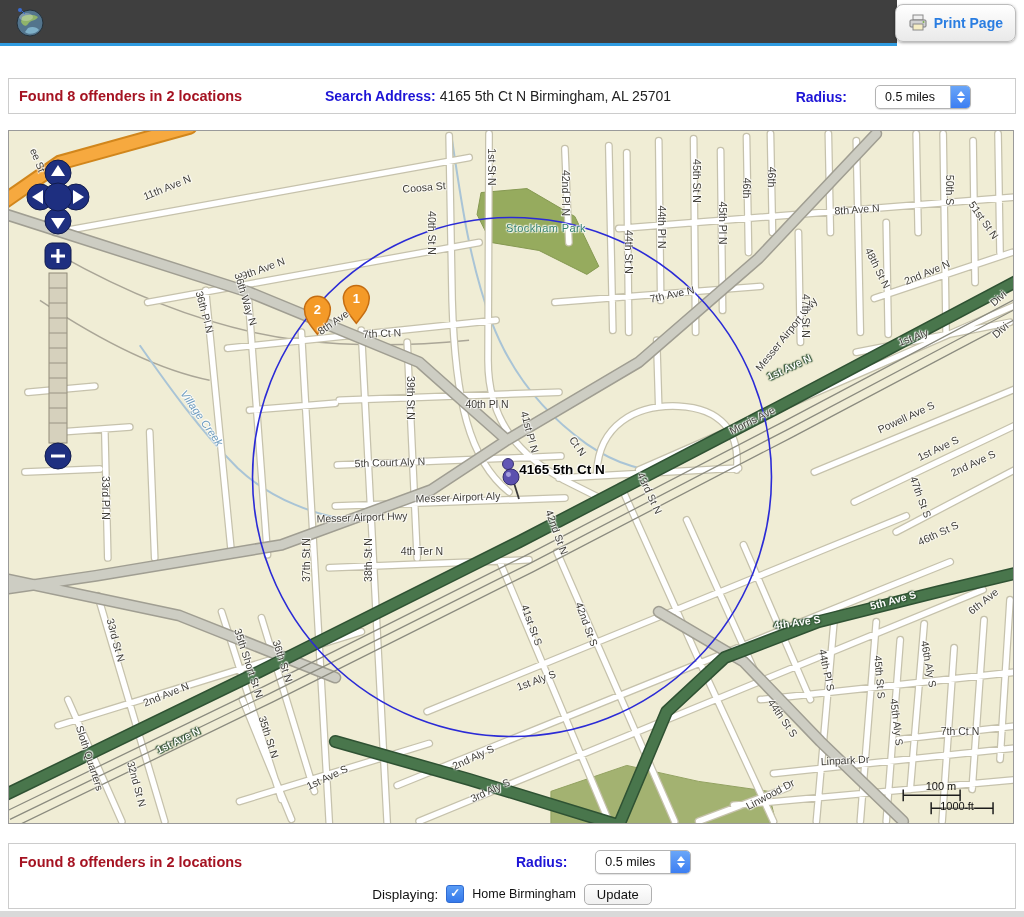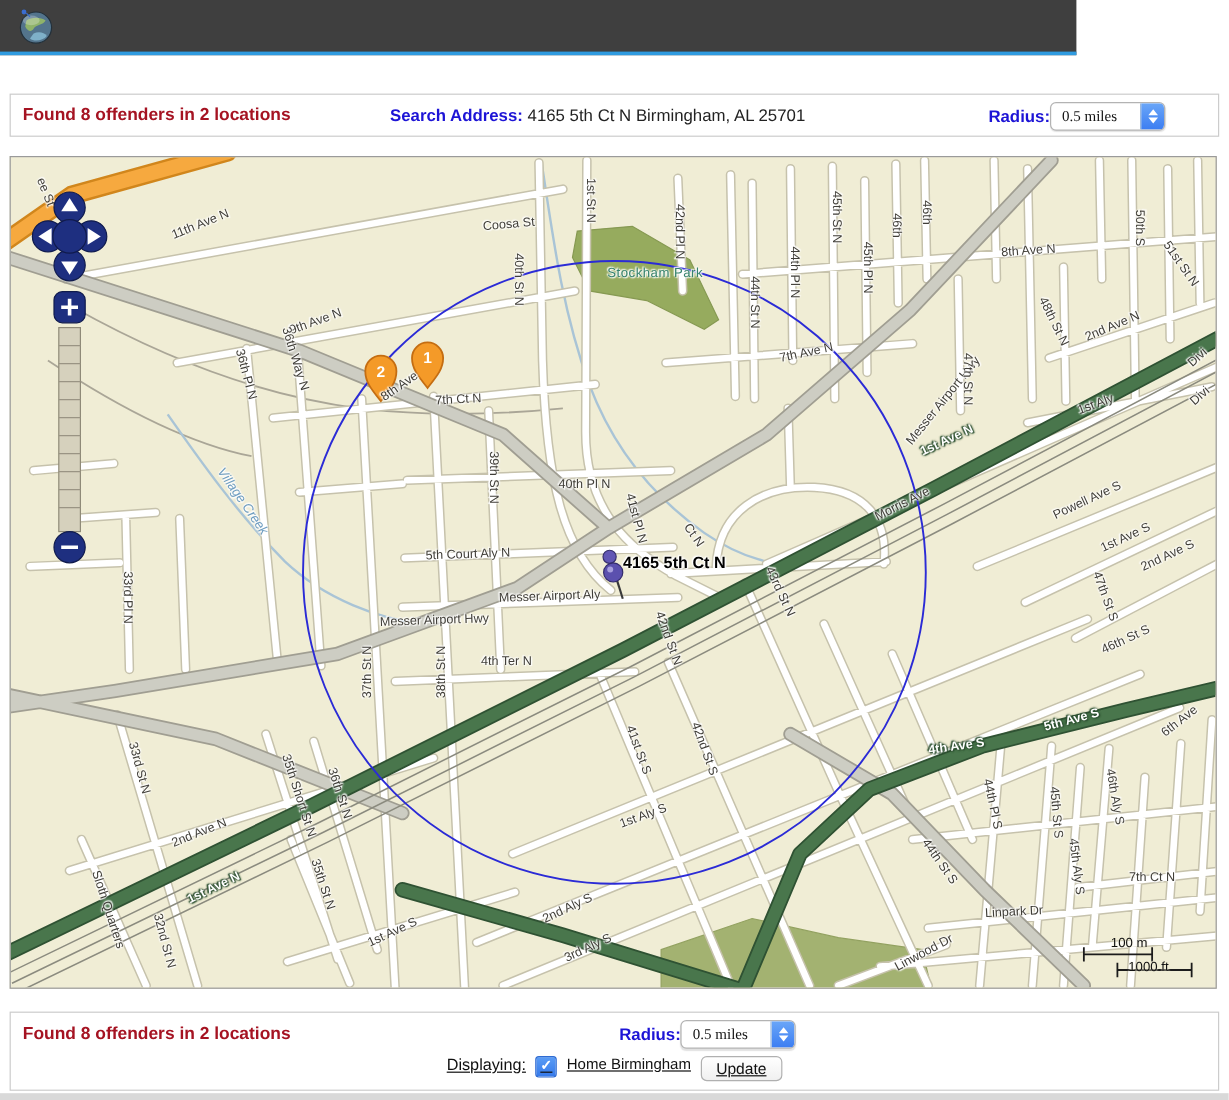--- a/index.html
+++ b/index.html
@@ -13,25 +13,25 @@
     font-size:15px;font-weight:bold;}
   .print-btn{position:absolute;right:8px;top:4px;height:36px;padding:0 12px;display:flex;
     align-items:center;gap:6px;background:linear-gradient(#ffffff,#e9e9e9);border:1px solid #bcbcbc;
     border-radius:8px;box-shadow:0 1px 3px rgba(0,0,0,.35);cursor:pointer;}
   .print-btn span{color:#2a7de1;font-weight:bold;font-size:14px;}
   
   .bar{position:relative;margin:32px 8px 0 8px;height:34px;border:1px solid #ccc;background:#fff;}
   .found{position:absolute;left:10px;top:0;line-height:34px;color:#a51322;font-weight:bold;font-size:14.5px;}
   .addr{position:absolute;left:316px;top:0;line-height:34px;font-size:14px;color:#222;}
   .blue-label{color:#1d14d6;font-weight:bold;}
-  .radius-group{position:absolute;top:6px;display:flex;align-items:center;gap:0;}
+  .radius-group{position:absolute;top:6px;display:flex;align-items:center;gap:28px;}
   .radius-top{right:44px;}
   .select{display:inline-flex;align-items:stretch;height:22px;border:1px solid #b3b3b3;
     border-radius:5px;background:#fff;overflow:hidden;cursor:pointer;box-shadow:0 1px 1px rgba(0,0,0,.12);}
-  .select .val{padding:0 10px 0 9px;line-height:22px;font-size:12.5px;color:#111;min-width:55px;font-family:Liberation Serif, serif;}
+  .select .val{padding:0 10px 0 9px;line-height:22px;font-size:12.5px;color:#111;min-width:55px;}
   .stepper{width:19px;background:linear-gradient(#6aa6f8,#3c7ef2);display:flex;flex-direction:column;
     align-items:center;justify-content:center;gap:2px;border-left:1px solid #9db9dd;}
   .tri-up{width:0;height:0;border-left:4px solid transparent;border-right:4px solid transparent;
     border-bottom:5px solid #fff;}
   .tri-dn{width:0;height:0;border-left:4px solid transparent;border-right:4px solid transparent;
     border-top:5px solid #fff;}
   
   .map{position:relative;margin:16px 8px 0 8px;width:1004px;height:692px;border:1px solid #9a9a9a;
     background:#f0edd5;overflow:hidden;}
   .map svg.base{position:absolute;left:0;top:0;}
@@ -62,41 +62,50 @@
   .legend{position:absolute;top:8px;right:5px;width:294px;border:1px solid #8096ad;
     box-shadow:0 1px 3px rgba(0,0,0,.3);}
   .legend-row{height:18px;line-height:18px;text-align:center;font-size:11px;font-weight:bold;
     color:#18182c;background:linear-gradient(#d9e7f8,#b6cfee);cursor:pointer;}
   .legend-row + .legend-row{border-top:1px solid #98aecd;}
   .controls{position:absolute;left:14px;top:16px;}
   
   .bottom-box{position:relative;margin:19px 8px 0 8px;height:64px;border:1px solid #ccc;background:#fff;}
   .bottom-found{position:absolute;left:10px;top:0;line-height:36px;color:#a51322;font-weight:bold;font-size:14.5px;}
   .radius-bottom{left:507px;}
-  .display-row{position:absolute;left:0;right:0;top:36px;height:28px;display:flex;align-items:flex-start;
-    justify-content:center;gap:8px;font-size:13.5px;color:#111;text-decoration:underline;}
+  .display-row{position:absolute;left:0;right:0;top:36px;height:28px;display:flex;align-items:center;
+    justify-content:center;gap:8px;font-size:13.5px;color:#111;}
   .checkbox{width:16px;height:16px;border-radius:3px;background:linear-gradient(#5a9cf5,#3579ea);
     border:1px solid #2f6bd2;color:#fff;font-size:12px;font-weight:bold;line-height:15px;text-align:center;cursor:pointer;}
   .update-btn{padding:2px 12px;font-size:13px;color:#111;background:linear-gradient(#ffffff,#f0f0f0);
     border:1px solid #b0b0b0;border-radius:5px;cursor:pointer;font-family:"Liberation Sans",sans-serif;}
   .footer-strip{margin-top:2px;height:6px;background:#d9d9d9;}
 </style>
 </head>
 <body>
 
 <div class="header">
   <div class="header-bar"></div>
   <svg class="globe" width="32" height="32" viewBox="0 0 32 32">
     <circle cx="16" cy="17" r="13" fill="#53748c" stroke="#23303a"></circle>
     <path d="M8,11 C12,8 20,8 24,11 C22,15 16,14 14,18 C12,21 9,20 7,16 Z" fill="#8fb36a"></path>
     <path d="M14,22 C18,20 23,21 25,24 C22,28 14,29 11,26 Z" fill="#7fb0c8"></path>
     <ellipse cx="12" cy="11" rx="7" ry="4" fill="#ffffff" opacity="0.25"></ellipse>
     <circle cx="6" cy="4" r="2" fill="#3a6cd0"></circle>
     <line x1="8" y1="5" x2="11" y2="8" stroke="#3a6cd0" stroke-width="1"></line>
   </svg>
+  <div class="print-btn">
+    <svg width="20" height="18" viewBox="0 0 20 18">
+      <rect x="5" y="1" width="10" height="5" fill="#efefef" stroke="#8a8a8a"></rect>
+      <rect x="2" y="6" width="16" height="7" rx="1" fill="#d2d2d2" stroke="#7c7c7c"></rect>
+      <rect x="5" y="10" width="10" height="6" fill="#f5edc4" stroke="#8a8a8a"></rect>
+      <circle cx="15.5" cy="8" r="1" fill="#7fae4e"></circle>
+    </svg>
+    <span>Print Page</span>
+  </div>
 </div>
 
 <div class="bar">
   <div class="found">Found 8 offenders in 2 locations</div>
   <div class="addr">
     <span class="blue-label">Search Address:</span>
     <span>4165 5th Ct N Birmingham, AL 25701</span>
   </div>
   <div class="radius-group radius-top">
     <span class="blue-label" style="font-size:14px;">Radius:</span>

